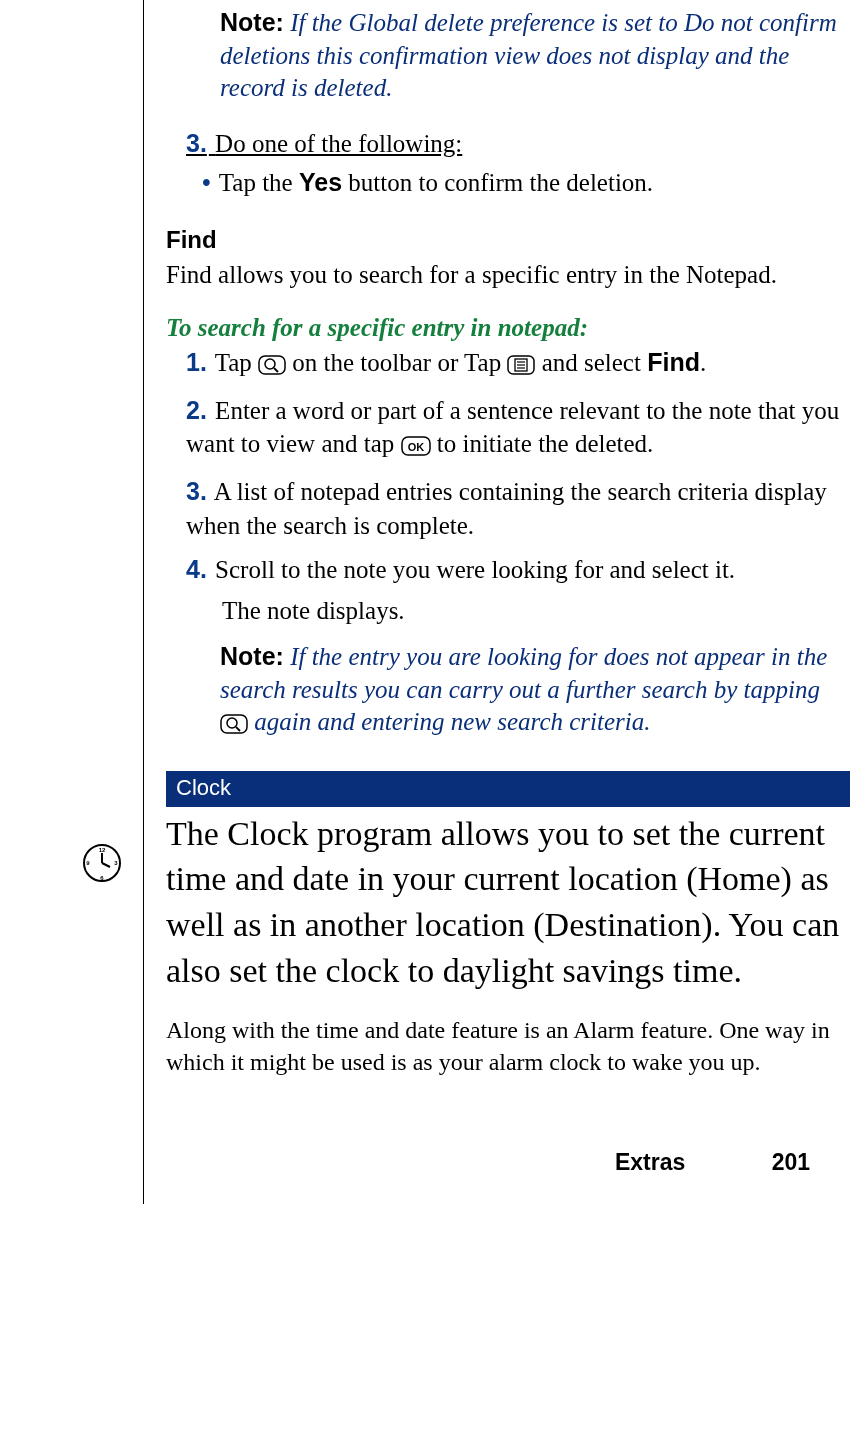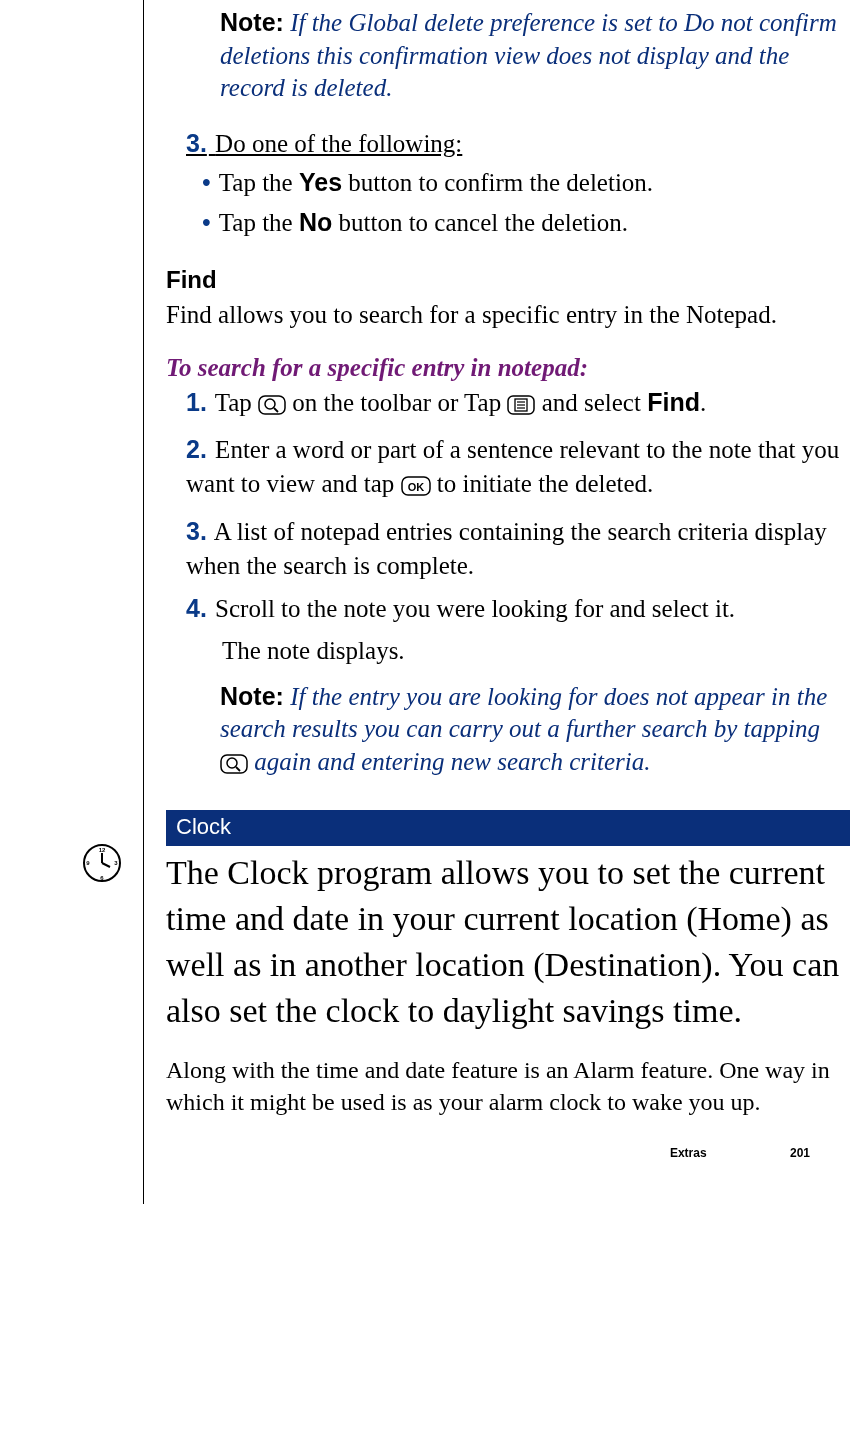--- a/index.html
+++ b/index.html
@@ -34,21 +34,21 @@
   .content {
     position: absolute;
     left: 166px;
     top: 6px;
     width: 680px;
   }
   .note-line { margin-bottom: 4px; font-size: 25px; line-height: 1.3; }
   .note-label { font-family: Arial, Helvetica, sans-serif; font-weight: bold; color: #000; }
   .note-text { font-style: italic; color: #0a2f7a; }
   .heading-blue-italic {
-    color: #701a75;
+    color: #15803d;
     font-style: italic;
     font-size: 25px;
     font-weight: 600;
     margin-top: 22px;
     margin-bottom: 4px;
   }
   .ol-item {
     font-size: 25px;
     line-height: 1.35;
     margin-top: 6px;
@@ -103,25 +103,25 @@
     left: 82px;
     width: 40px;
     height: 40px;
   }
   .inline-icon {
     display: inline-block;
     vertical-align: -4px;
   }
   .footer {
     position: absolute;
-    bottom: 44px;
+    bottom: 28px;
     right: 40px;
     font-family: Arial, Helvetica, sans-serif;
     font-weight: bold;
-    font-size: 12px;
+    font-size: 23px;
   }
   .footer .chap { margin-right: 80px; }
 </style>
 </head>
 <body>
 
 <div class="page">
   <div class="rule"></div>
   <div class="top-rule"></div>
 
@@ -143,23 +143,20 @@
       <span class="note-label">Note:</span>
       <span class="note-text">If the Global delete preference is set to Do not confirm deletions this confirmation view does not display and the record is deleted.</span>
     </div>
 
     <div class="ol-item step-line" style="margin-top:22px;text-decoration:underline;">
       <span class="step-num">3.</span>
       <span>Do one of the following:</span>
     </div>
     <div class="sub-bullet">
       <span class="bullet-dot">•</span><span>Tap the </span><span class="ui-bold">Yes</span><span> button to confirm the deletion.</span>
-    </div>
-    <div class="sub-bullet">
-      <span class="bullet-dot">•</span><span>Tap the </span><span class="ui-bold">No</span><span> button to cancel the deletion.</span>
     </div>
 
     <div class="sec-heading">Find</div>
     <div class="plain">Find allows you to search for a specific entry in the Notepad.</div>
 
     <div class="heading-blue-italic">To search for a specific entry in notepad:</div>
 
     <div class="ol-item step-line" style="margin-top:4px;">
       <span class="step-num">1.</span>
       <span>Tap </span>

